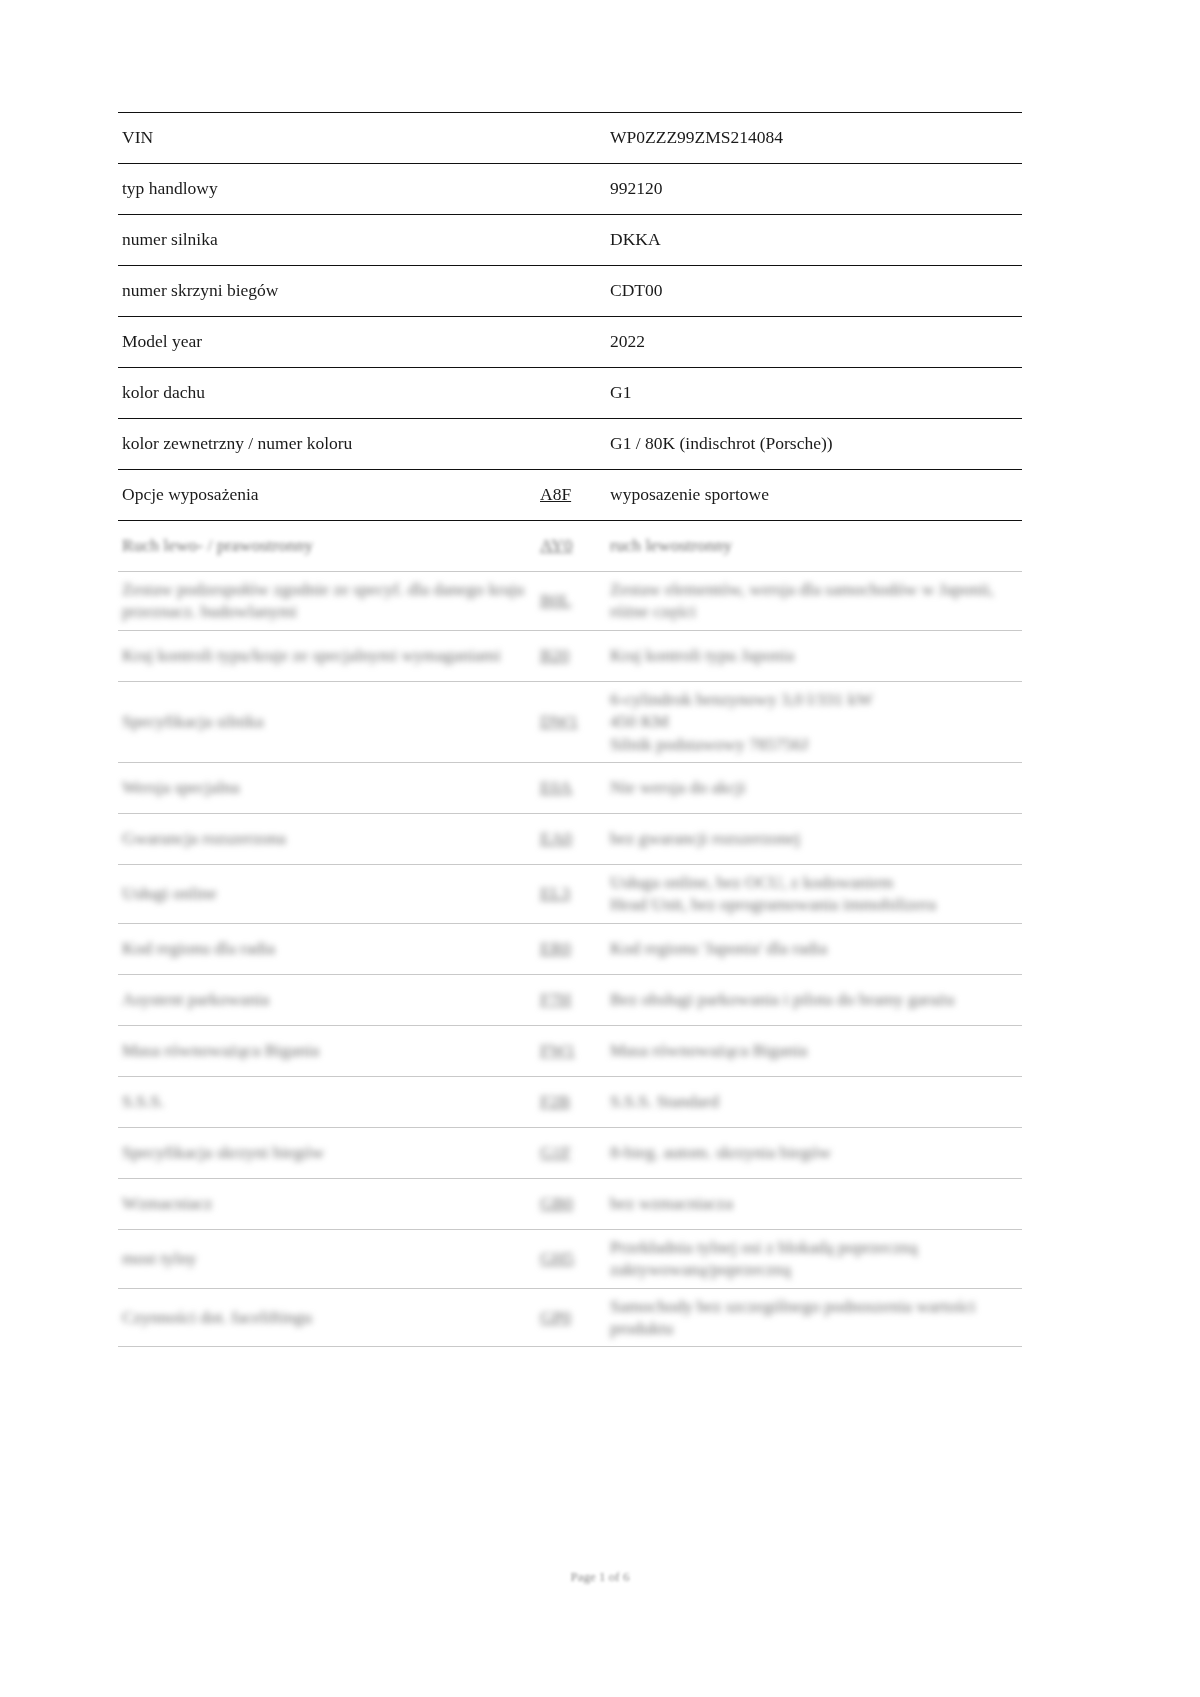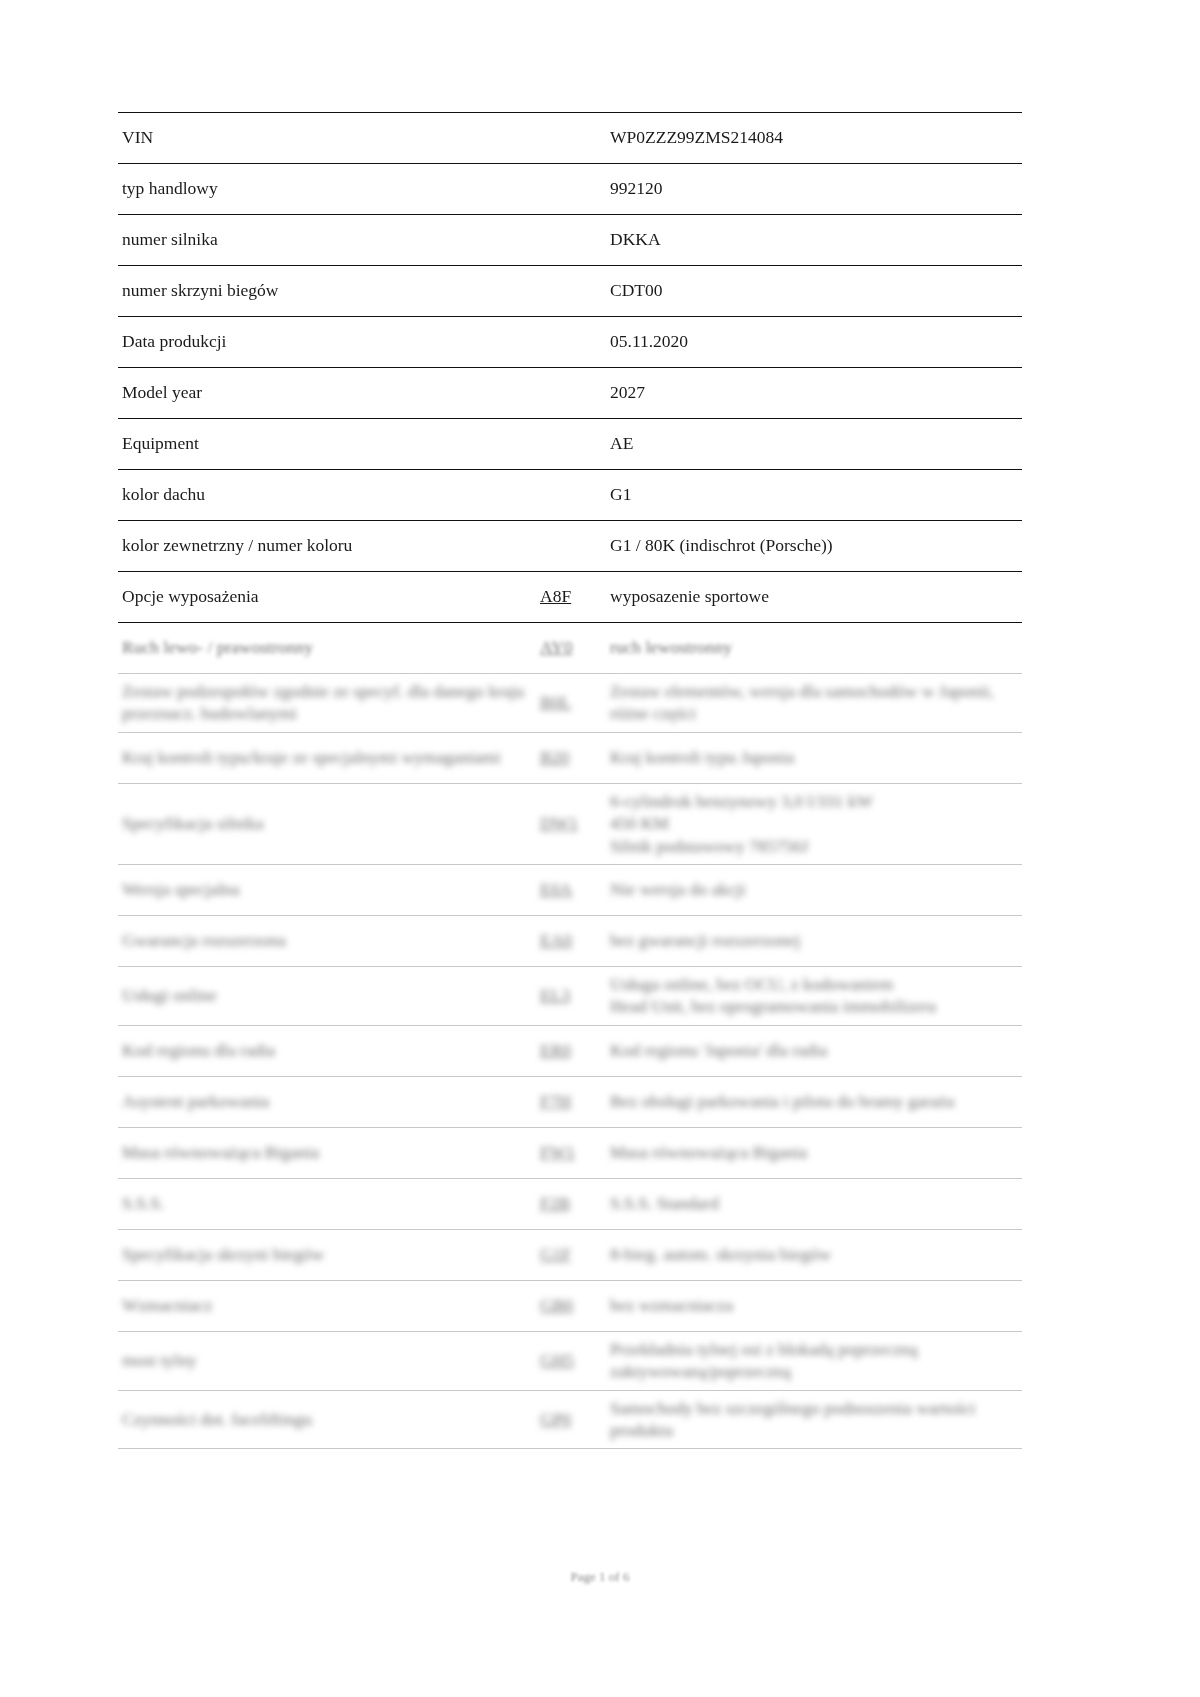--- a/index.html
+++ b/index.html
@@ -92,33 +92,23 @@
         <td class="col-label">numer silnika</td>
         <td class="col-code"></td>
         <td class="col-value">DKKA</td>
       </tr>
       <tr>
         <td class="col-label">numer skrzyni biegów</td>
         <td class="col-code"></td>
         <td class="col-value">CDT00</td>
       </tr>
       <tr>
-        <td class="col-label">Data produkcji</td>
-        <td class="col-code"></td>
-        <td class="col-value">05.11.2020</td>
-      </tr>
-      <tr>
         <td class="col-label">Model year</td>
         <td class="col-code"></td>
-        <td class="col-value">2027</td>
-      </tr>
-      <tr>
-        <td class="col-label">Equipment</td>
-        <td class="col-code"></td>
-        <td class="col-value">AE</td>
+        <td class="col-value">2022</td>
       </tr>
       <tr>
         <td class="col-label">kolor dachu</td>
         <td class="col-code"></td>
         <td class="col-value">G1</td>
       </tr>
       <tr>
         <td class="col-label">kolor zewnetrzny / numer koloru</td>
         <td class="col-code"></td>
         <td class="col-value">G1 / 80K (indischrot (Porsche))</td>

